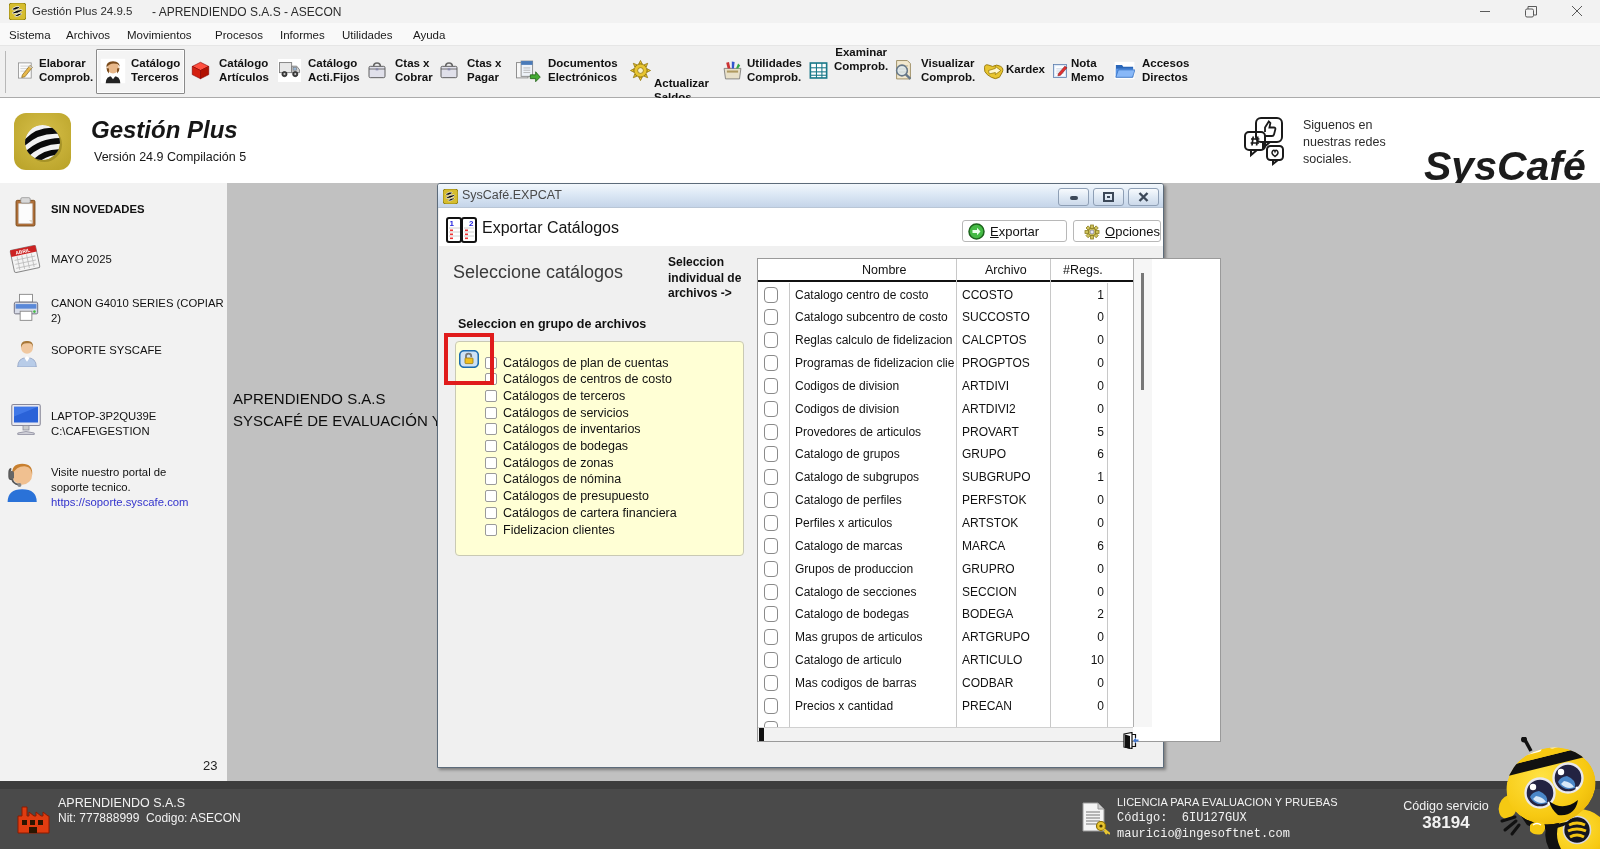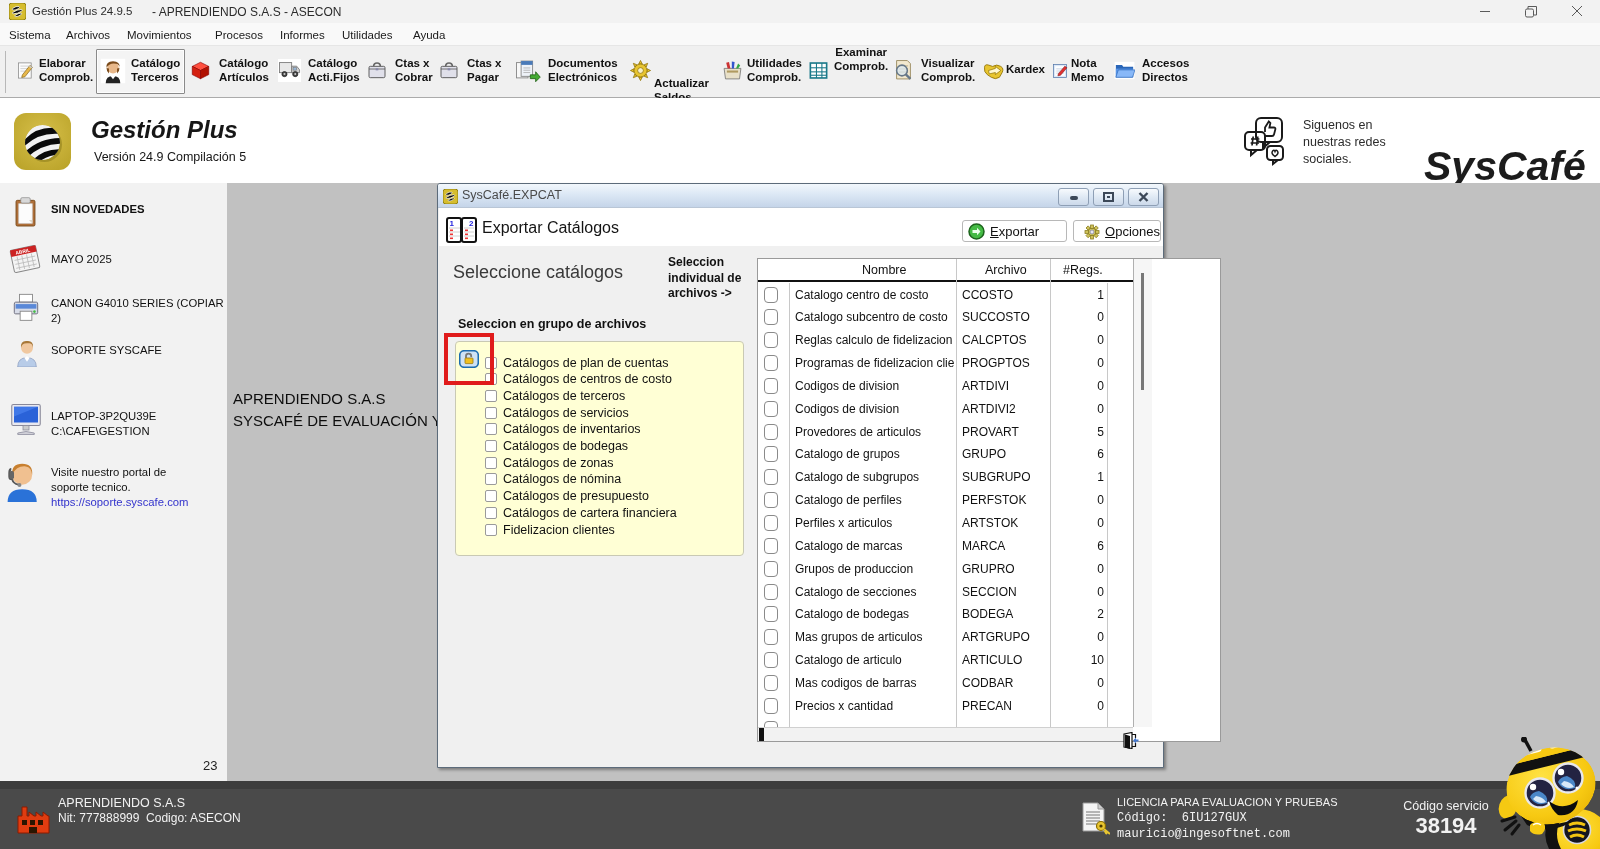--- a/index.html
+++ b/index.html
@@ -83,21 +83,21 @@
 
 #dooricon { position:absolute; left:684px; top:548px; }
 
 
 #statusbar { position:absolute; left:0; top:781px; width:1600px; height:68px; background:#4a4a4a; border-top:8px solid #3d3d3d; }
 #statusbar .co { position:absolute; left:58px; top:7px; color:#f2f2f2; font-size:12.5px; line-height:15px; }
 #statusbar .co b { font-weight:normal; font-size:12.5px; }
 #lic { position:absolute; left:1117px; top:6px; color:#f2f2f2; font-size:11px; line-height:15px; }
 #lic .mono { font-family:"Liberation Mono", monospace; font-size:12px; }
 #codserv { position:absolute; left:1396px; top:10px; width:100px; color:#f2f2f2; font-size:12.5px; text-align:center; }
-#codserv b { font-size:22px; }
+#codserv b { font-size:17px; }
 </style>
 </head>
 <body>
 
 <div id="titlebar">
   <svg class="ticon" width="17" height="17" viewBox="0 0 17 17">
       <rect width="17" height="17" rx="3" fill="#d6bd2e" stroke="#93820f" stroke-width="1"></rect>
       <g transform="translate(8.5,8.5) rotate(-18)">
         <g stroke="#fff" stroke-width="0.7" fill="#0a0a0a">
           <path d="M-3.5,-4.5 Q0.5,-5.8 3,-4.2 Q4,-3 1.5,-2.4 Q-2,-1.8 -4,-2.8 Q-4.8,-3.8 -3.5,-4.5 Z"></path>

